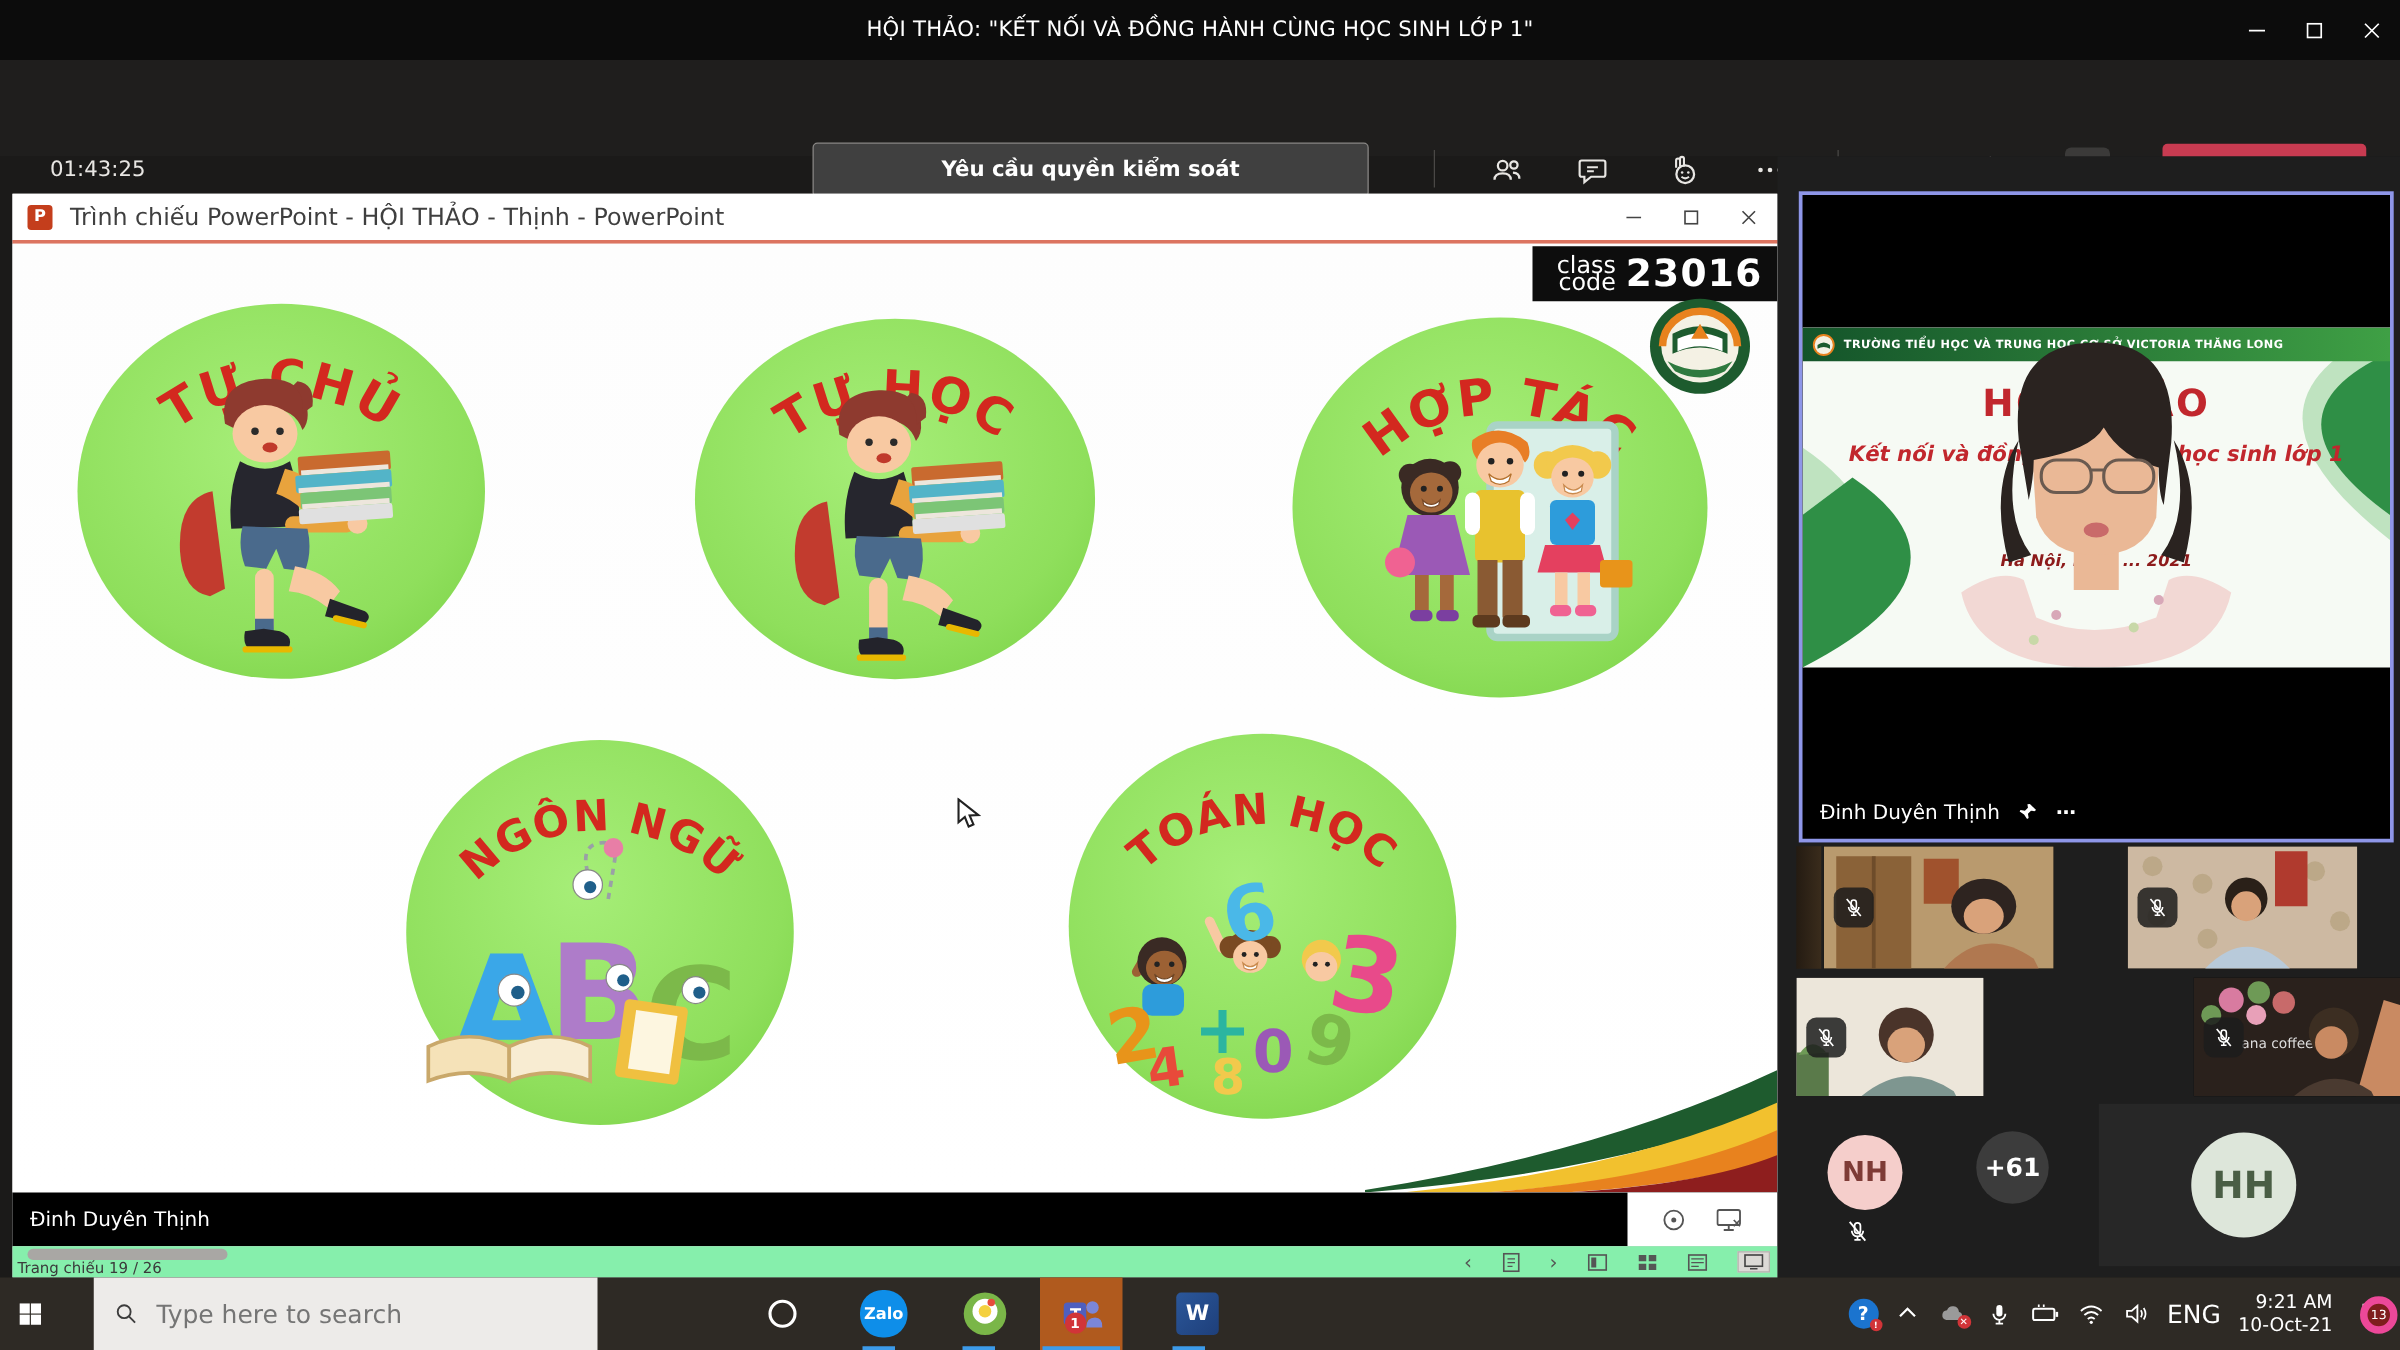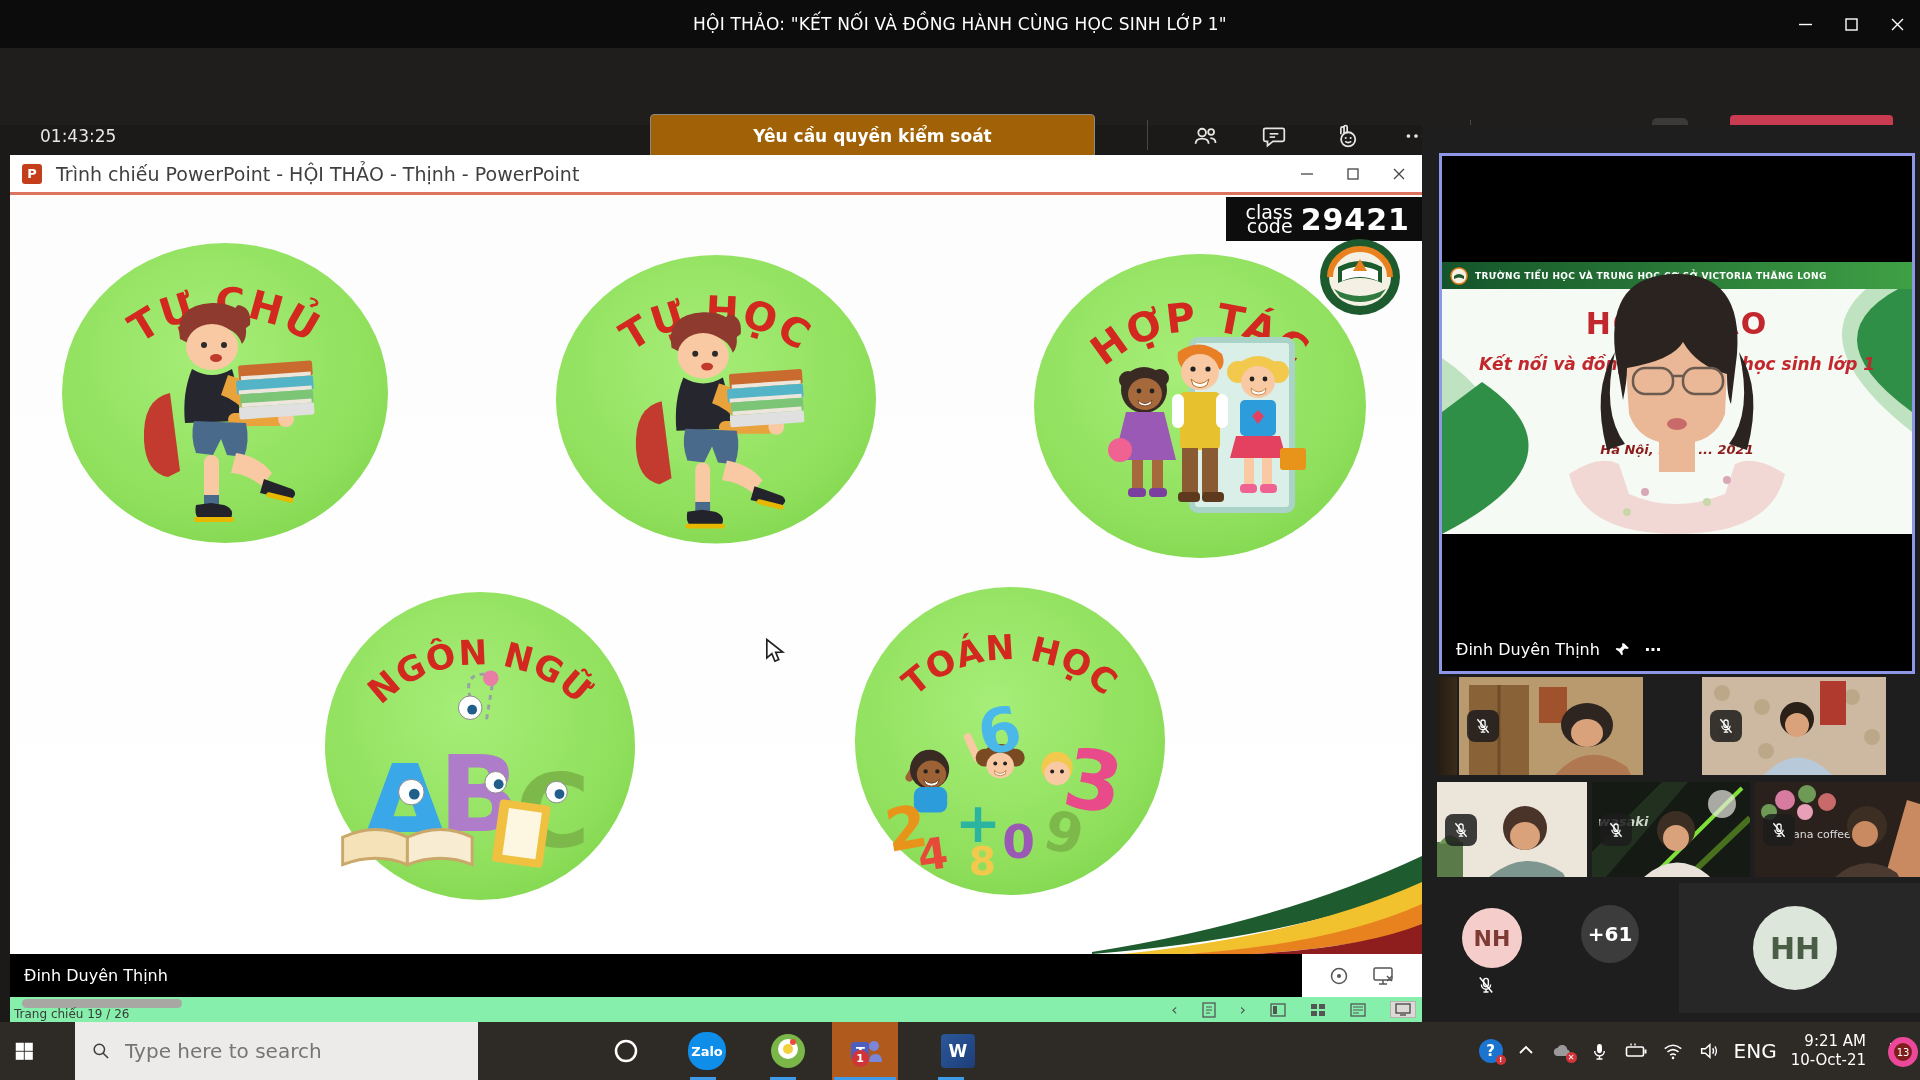--- a/index.html
+++ b/index.html
@@ -7,21 +7,21 @@
     font-family:"DejaVu Sans","Liberation Sans",sans-serif;background:#1b1a19;}
   .abs{position:absolute;}
   
   .titlebar{left:0;top:0;width:1920px;height:48px;background:#0c0c0c;display:flex;align-items:center;justify-content:center;}
   .titlebar .title{color:#fff;font-size:17px;letter-spacing:.2px;}
   .winctl{position:absolute;right:0;top:0;height:48px;display:flex;}
   .winctl .wbtn{width:46px;height:48px;display:flex;align-items:center;justify-content:center;color:#fff;}
   
   .toolbar{left:0;top:48px;width:1920px;height:77px;background:#1f1e1d;}
   .timer{left:40px;top:62px;height:52px;display:flex;align-items:center;color:#e8e6e3;font-size:17px;}
-  .req-btn{left:650px;top:66px;width:443px;height:42px;background:#a16207;border:1px solid #8a8886;border-radius:4px;
+  .req-btn{left:650px;top:66px;width:443px;height:42px;background:#404040;border:1px solid #8a8886;border-radius:4px;
     color:#fff;font-size:17px;font-weight:600;display:flex;align-items:center;justify-content:center;cursor:pointer;}
   .tb-div{top:72px;width:1px;height:30px;background:#4a4846;}
   .tb-ic{top:66px;width:44px;height:44px;display:flex;align-items:center;justify-content:center;color:#e8e6e3;}
   .share-btn{left:1652px;top:70px;width:36px;height:36px;background:#3b3a39;border-radius:5px;display:flex;align-items:center;justify-content:center;color:#e8e6e3;}
   .leave-btn{left:1730px;top:67px;width:163px;height:44px;background:#c83b51;border-radius:4px;display:flex;gap:10px;align-items:center;justify-content:center;color:#fff;font-size:17px;font-weight:600;cursor:pointer;}
   
   .ppt{left:10px;top:155px;width:1412px;height:867px;background:#fff;}
   .ppt-titlebar{left:0;top:0;width:1412px;height:37px;background:#fff;display:flex;align-items:center;}
   .ppt-ico{width:20px;height:20px;margin-left:12px;border-radius:3px;background:#c43e1c;color:#fff;font-size:13px;font-weight:bold;display:flex;align-items:center;justify-content:center;}
   .ppt-title{margin-left:14px;color:#3f3f3f;font-size:19px;}
@@ -250,21 +250,21 @@
             </svg>
           </div>
       </div>
     </div>
     <div class="abs share-line"></div>
 
     <div class="abs slide">
 
       <div class="abs codebadge">
         <div class="lbl"><span>class</span><br><span>code</span></div>
-        <div class="val">29421</div>
+        <div class="val">23016</div>
       </div>
 
       <div class="abs" style="left:1308px;top:42px">
         <svg width="84" height="80" viewBox="0 0 84 80">
           <ellipse cx="42" cy="40" rx="40" ry="38" fill="#1d5b2e"></ellipse>
           <ellipse cx="42" cy="40" rx="31" ry="29" fill="#f4f1e4"></ellipse>
           <path d="M12 40 a30 28 0 0 1 60 0" fill="none" stroke="#e8821e" stroke-width="6"></path>
           <path d="M20 30 q22-12 44 0 l0 16 q-22-10-44 0 Z" fill="#1d5b2e"></path>
           <path d="M24 34 q18-9 36 0 l0 10 q-18-8-36 0 Z" fill="#fff"></path>
           <path d="M42 22 l7 12 h-14 Z" fill="#e8821e"></path>
@@ -625,38 +625,20 @@
         <circle cx="88" cy="46" r="22" fill="#4a342a"></circle>
         <ellipse cx="88" cy="54" rx="15" ry="14" fill="#d9a27a"></ellipse>
         <path d="M52 95 q36-30 74-4 l2 4 Z" fill="#7e9690"></path>
       </svg>
     <div class="micbadge">
         <svg width="18" height="18">
           <use href="#i-micoff"></use>
         </svg>
       </div>
   </div>
-  <div class="abs thumb" style="left:1592px;top:782px;width:158px;height:95px">
-    <svg width="158" height="95">
-        <rect width="158" height="95" fill="#151a14"></rect>
-        <path d="M0 70 L70 0 L96 0 L14 95 L0 95 Z" fill="#223020"></path>
-        <line x1="60" y1="95" x2="150" y2="6" stroke="#7fe03a" stroke-width="4"></line>
-        <line x1="96" y1="95" x2="158" y2="36" stroke="#48701e" stroke-width="6"></line>
-        <circle cx="130" cy="22" r="14" fill="#e8e8e0" opacity=".7"></circle>
-        <text x="6" y="44" font-size="13" fill="#cfd6cc" font-weight="bold" font-style="italic">wasaki</text>
-        <circle cx="84" cy="48" r="19" fill="#3c2e22"></circle>
-        <ellipse cx="84" cy="56" rx="13" ry="13" fill="#d9a27a"></ellipse>
-        <path d="M52 95 q32-28 64-2 l2 2 Z" fill="#e8e2da"></path>
-      </svg>
-    <div class="micbadge">
-        <svg width="18" height="18">
-          <use href="#i-micoff"></use>
-        </svg>
-      </div>
-  </div>
   <div class="abs thumb" style="left:1755px;top:782px;width:165px;height:95px">
     <svg width="165" height="95">
         <rect width="165" height="95" fill="#2a211c"></rect>
         <g>
           <circle cx="30" cy="18" r="10" fill="#d87ba0"></circle>
           <circle cx="52" cy="12" r="9" fill="#6e9a56"></circle>
           <circle cx="72" cy="20" r="9" fill="#c86a6a"></circle>
           <circle cx="14" cy="30" r="8" fill="#6e9a56"></circle>
           <circle cx="50" cy="30" r="8" fill="#e8a0b8"></circle>
         </g>

